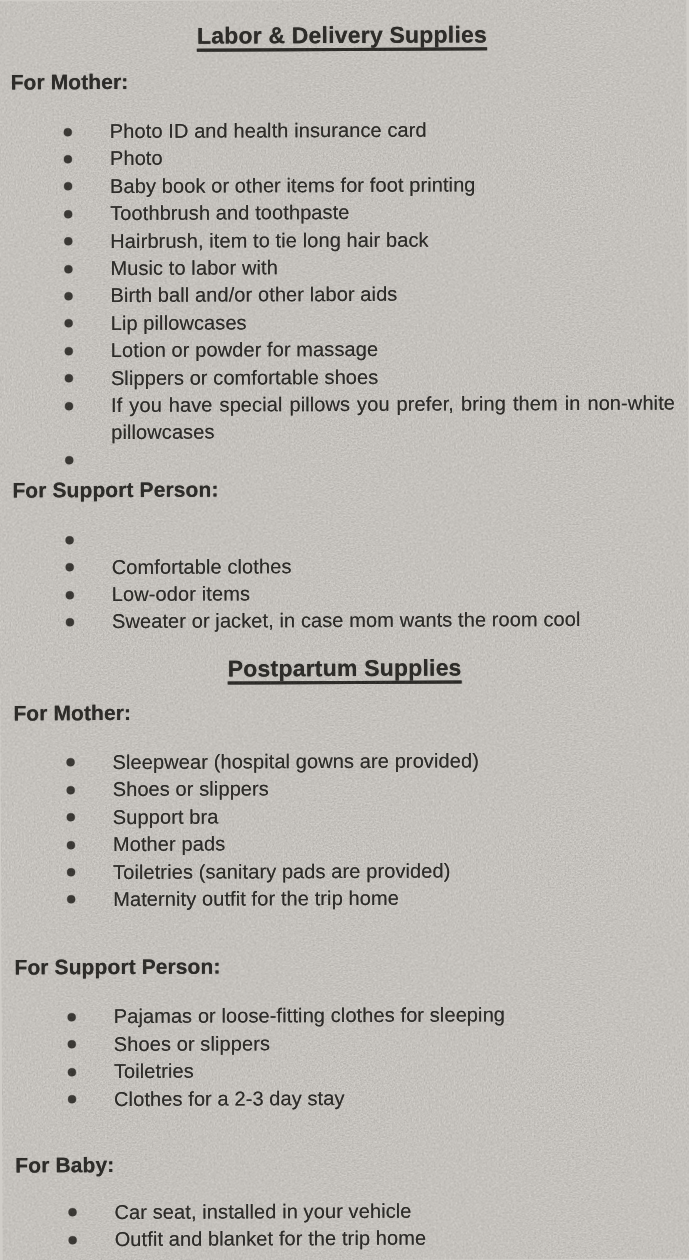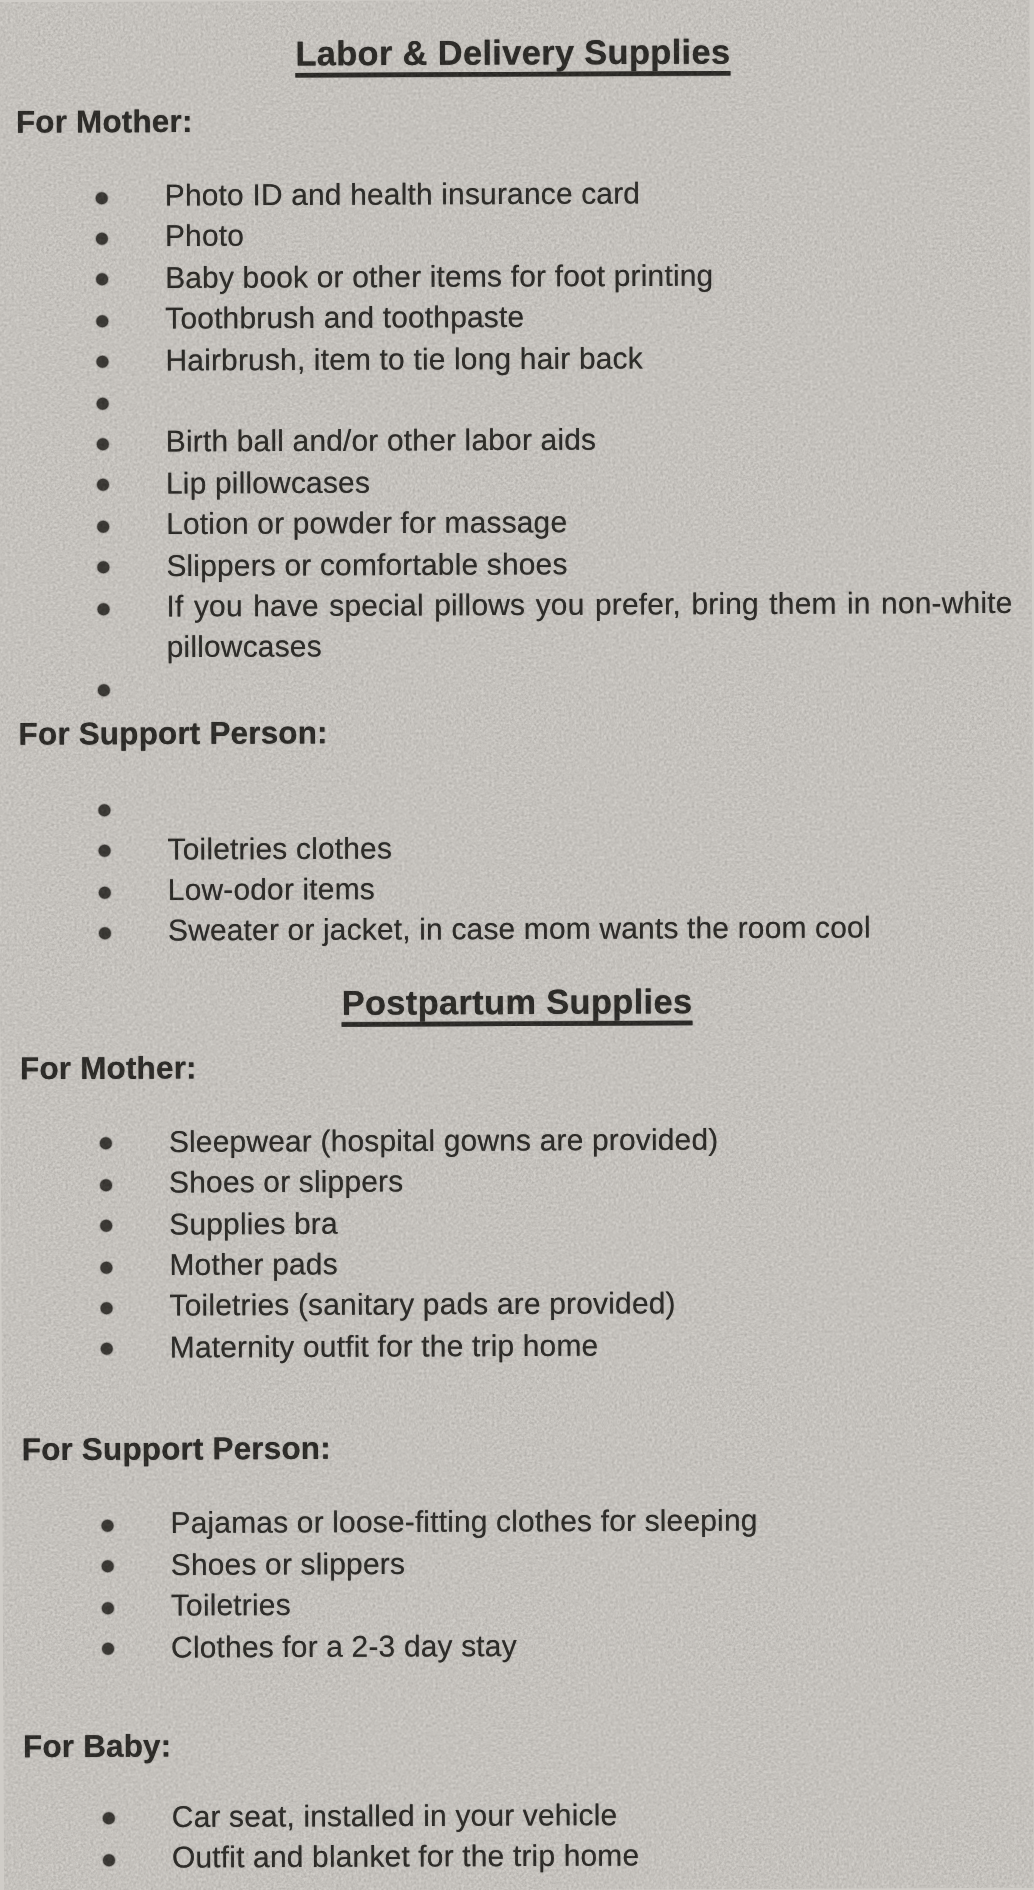--- a/index.html
+++ b/index.html
@@ -78,48 +78,48 @@
     <h1 class="doc-title" id="title-labor">Labor &amp; Delivery Supplies</h1>
 
     <section id="sec-ld-mother">
       <h2 class="sec-heading">For Mother:</h2>
       <ul class="supply-list">
           <li><span class="bullet"></span><span class="txt">Photo ID and health insurance card</span></li>
           <li><span class="bullet"></span><span class="txt">Photo</span></li>
           <li><span class="bullet"></span><span class="txt">Baby book or other items for foot printing</span></li>
           <li><span class="bullet"></span><span class="txt">Toothbrush and toothpaste</span></li>
           <li><span class="bullet"></span><span class="txt">Hairbrush, item to tie long hair back</span></li>
-          <li><span class="bullet"></span></li>
+          <li><span class="bullet"></span><span class="txt">Music to labor with</span></li>
           <li><span class="bullet"></span><span class="txt">Birth ball and/or other labor aids</span></li>
           <li><span class="bullet"></span><span class="txt">Lip pillowcases</span></li>
           <li><span class="bullet"></span><span class="txt">Lotion or powder for massage</span></li>
           <li><span class="bullet"></span><span class="txt">Slippers or comfortable shoes</span></li>
           <li><span class="bullet"></span><span class="txt">If you have special pillows you prefer, bring them in non-white pillowcases</span></li>
           <li><span class="bullet"></span><span class="txt"></span></li>
         </ul>
     </section>
 
     <section id="sec-ld-support">
       <h2 class="sec-heading">For Support Person:</h2>
       <ul class="supply-list">
           <li><span class="bullet"></span></li>
-          <li><span class="bullet"></span><span class="txt">Toiletries clothes</span></li>
+          <li><span class="bullet"></span><span class="txt">Comfortable clothes</span></li>
           <li><span class="bullet"></span><span class="txt">Low-odor items</span></li>
           <li><span class="bullet"></span><span class="txt">Sweater or jacket, in case mom wants the room cool</span></li>
         </ul>
     </section>
 
     <h1 class="doc-title" id="title-pp">Postpartum Supplies</h1>
 
     <section id="sec-pp-mother">
       <h2 class="sec-heading">For Mother:</h2>
       <ul class="supply-list">
           <li><span class="bullet"></span><span class="txt">Sleepwear (hospital gowns are provided)</span></li>
           <li><span class="bullet"></span><span class="txt">Shoes or slippers</span></li>
-          <li><span class="bullet"></span><span class="txt">Supplies bra</span></li>
+          <li><span class="bullet"></span><span class="txt">Support bra</span></li>
           <li><span class="bullet"></span><span class="txt">Mother pads</span></li>
           <li><span class="bullet"></span><span class="txt">Toiletries (sanitary pads are provided)</span></li>
           <li><span class="bullet"></span><span class="txt">Maternity outfit for the trip home</span></li>
         </ul>
     </section>
 
     <section id="sec-pp-support">
       <h2 class="sec-heading">For Support Person:</h2>
       <ul class="supply-list">
           <li><span class="bullet"></span><span class="txt">Pajamas or loose-fitting clothes for sleeping</span></li>

